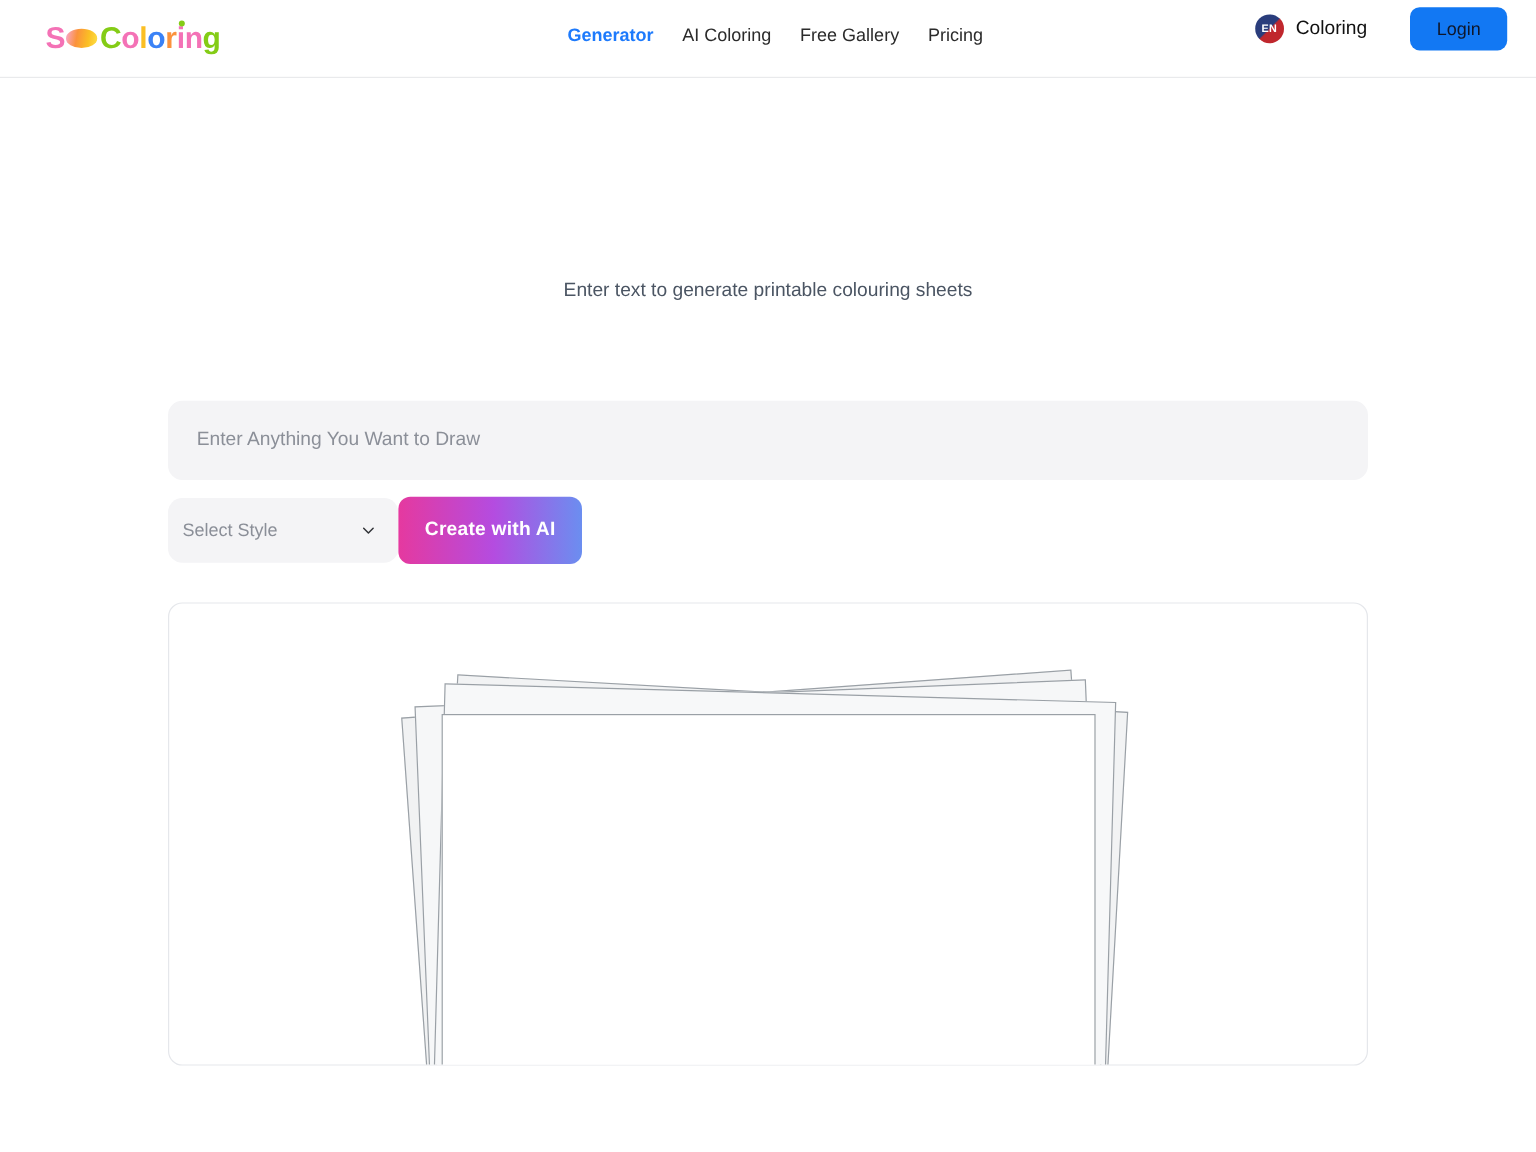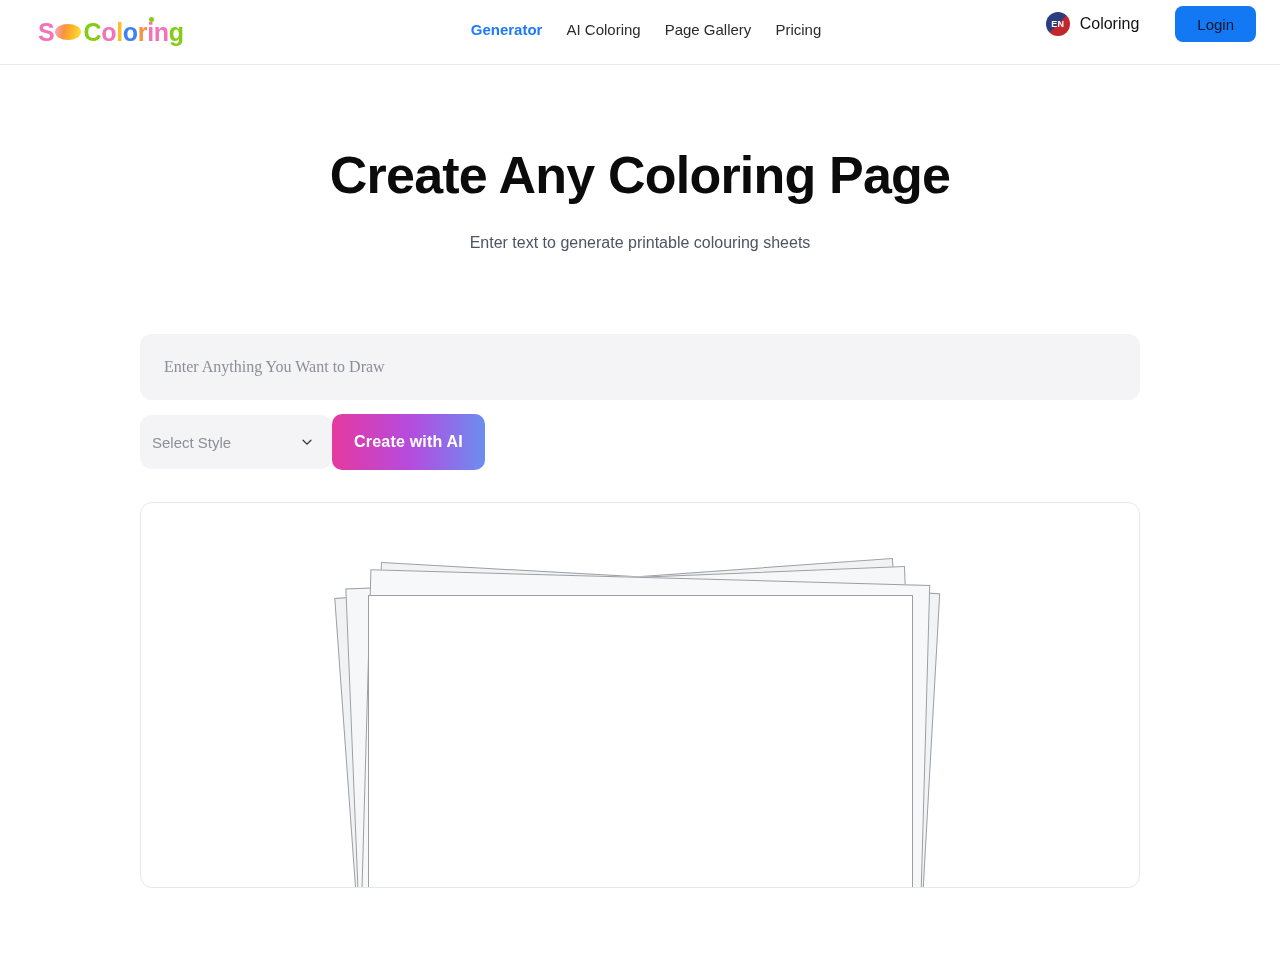--- a/index.html
+++ b/index.html
@@ -137,21 +137,21 @@
   }
   .prompt-input {
     width: 1000px;
     height: 66px;
     background: #f4f4f6;
     border: none;
     border-radius: 12px;
     padding: 0 24px;
     font-size: 16px;
     color: #111827;
-    font-family: Liberation Serif, serif;
+    font-family: Liberation Sans, sans-serif;
     outline: none;
   }
   .prompt-input::placeholder { color: #8b8f98; }
 
   .controls-row {
     margin-top: 14px;
     display: flex;
     align-items: center;
   }
   .style-select {
@@ -237,36 +237,36 @@
     <span class="c4">o</span>
     <span class="c5">r</span>
     <span class="c6"><span class="dot"></span><span>i</span></span>
     <span class="c7">n</span>
     <span class="c8">g</span>
   </div>
 
   <div class="nav">
     <div class="nav-item active">Generator</div>
     <div class="nav-item">AI Coloring</div>
-    <div class="nav-item">Page Gallery</div>
+    <div class="nav-item">Free Gallery</div>
     <div class="nav-item">Pricing</div>
   </div>
 
   <div class="header-right">
     <div class="lang">
       <div class="lang-badge">EN</div>
       <div class="lang-label">Coloring</div>
     </div>
     <button class="login-btn">Login</button>
   </div>
 </div>
 
 <div class="hero">
   <h1>
-    <span>Create Any Coloring Page</span><br>
+    <br>
   </h1>
   <div class="subtitle">Enter text to generate printable colouring sheets</div>
 </div>
 
 <div class="generator">
 
   <input class="prompt-input" type="text" placeholder="Enter Anything You Want to Draw" style="">
 
   <div class="controls-row">
 

